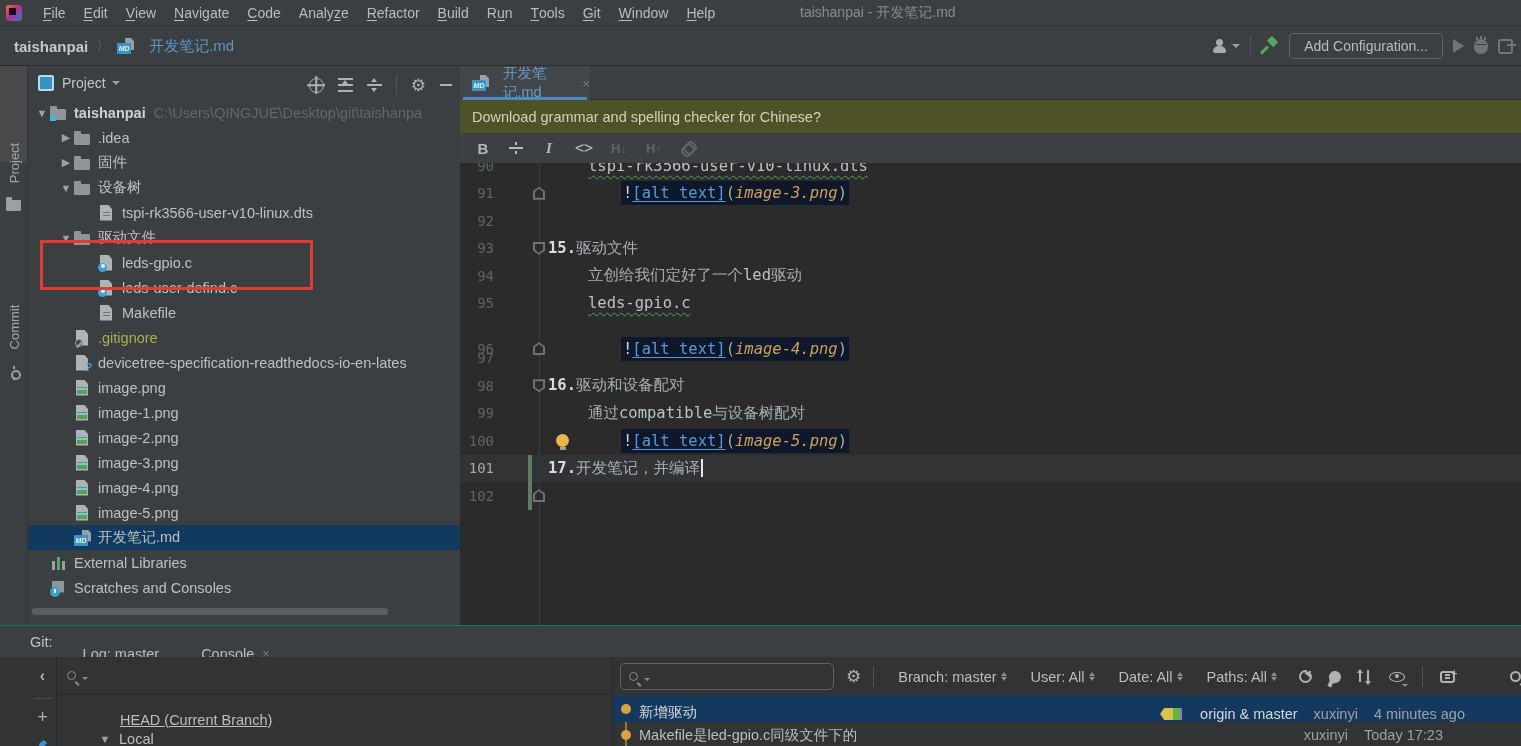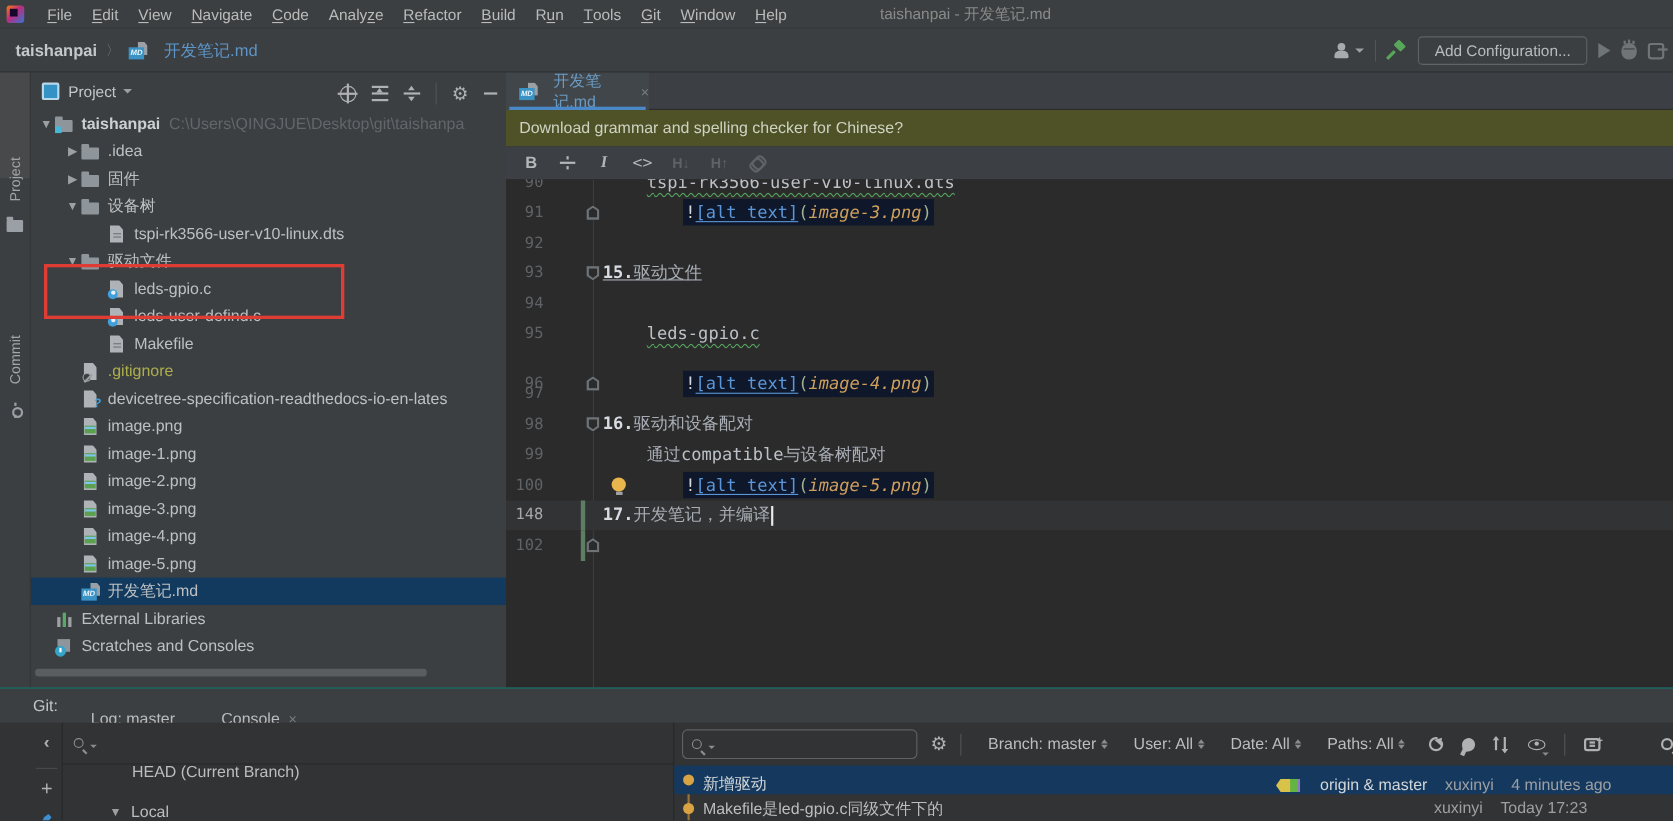--- a/index.html
+++ b/index.html
@@ -461,24 +461,25 @@
             <span class="gmark flag-up"></span>
             <span class="ltext" style="padding-left: 40px;"><span class="seg-hl"><span class="s-bang">!</span><span class="s-link">[alt text]</span><span class="s-paren">(</span><span class="s-fname">image-3.png</span><span class="s-paren">)</span></span></span>
           </div>
           <div class="eline" style="top: 44px;">
             <span class="lnum">92</span>
             <span class="ltext" style="padding-left: 0px;"></span>
           </div>
           <div class="eline" style="top: 71.5px;">
             <span class="lnum">93</span>
             <span class="gmark flag-down"></span>
-            <span class="ltext" style="padding-left: 0px; text-decoration: underline;"><span class="s-hnum">15.</span><span class="s-text">驱动文件</span></span>
+            <span class="ltext" style="padding-left: 0px;"><span class="s-hnum">15.</span><span class="s-text">驱动文件</span></span>
           </div>
           <div class="eline" style="top: 99px;">
             <span class="lnum">94</span>
+            <span class="ltext" style="padding-left: 40px;"><span class="s-text">立创给我们定好了一个</span><span class="s-code">led</span><span class="s-text">驱动</span></span>
           </div>
           <div class="eline" style="top: 126.5px;">
             <span class="lnum">95</span>
             <span class="ltext" style="padding-left: 40px;"><span class="s-codewavy">leds-gpio.c</span></span>
           </div>
           <div class="eline" style="top: 172px; padding-left: 37px;">
             <span class="lnum">96</span>
             <span class="gmark flag-up"></span>
             <span class="ltext" style="padding-left: 40px;"><span class="seg-hl"><span class="s-bang">!</span><span class="s-link">[alt text]</span><span class="s-paren">(</span><span class="s-fname">image-4.png</span><span class="s-paren">)</span></span></span>
           </div>
@@ -494,21 +495,21 @@
           <div class="eline" style="top: 236.5px;">
             <span class="lnum">99</span>
             <span class="ltext" style="padding-left: 40px;"><span class="s-text">通过</span><span class="s-code">compatible</span><span class="s-text">与设备树配对</span></span>
           </div>
           <div class="eline" style="top: 264px;">
             <span class="lnum">100</span>
             <span class="bulb"></span>
             <span class="ltext" style="padding-left: 40px;"><span class="seg-hl"><span class="s-bang">!</span><span class="s-link">[alt text]</span><span class="s-paren">(</span><span class="s-fname">image-5.png</span><span class="s-paren">)</span></span></span>
           </div>
           <div class="eline cur" style="top: 291.5px;">
-            <span class="lnum bright">148</span>
+            <span class="lnum bright">101</span>
             <span class="vcsbar"></span>
             <span class="ltext" style="padding-left: 0px;"><span class="s-hnum">17.</span><span class="s-text">开发笔记，并编译</span><span class="caret"></span></span>
           </div>
           <div class="eline" style="top: 319px;">
             <span class="lnum">102</span>
             <span class="vcsbar"></span>
             <span class="gmark flag-up"></span>
             <span class="ltext" style="padding-left: 0px;"></span>
           </div>
         </div>
@@ -531,21 +532,21 @@
         <span class="strip-ic" style="top:10px;font-weight:bold;">‹</span>
         <span id="strip-div"></span>
         <span class="strip-ic" style="top:50px;font-size:18px;">+</span>
         <span id="strip-pencil"></span>
       </div>
       <div id="branches">
         <div id="branch-search">
           <span class="mag"></span>
           <span class="mag-dd"></span>
         </div>
-        <div class="branch-item" style="top:32px;padding-left:63px;">
+        <div class="branch-item" style="top:50px;padding-left:63px;text-decoration:underline;">
           <span>HEAD (Current Branch)</span>
         </div>
         <div class="branch-item" style="top:69px;padding-left:40px;">
           <span class="chev">▼</span>
           <span style="margin-left:6px;">Local</span>
         </div>
       </div>
       <div id="commits">
         <div id="log-toolbar">
           <span id="log-search">

